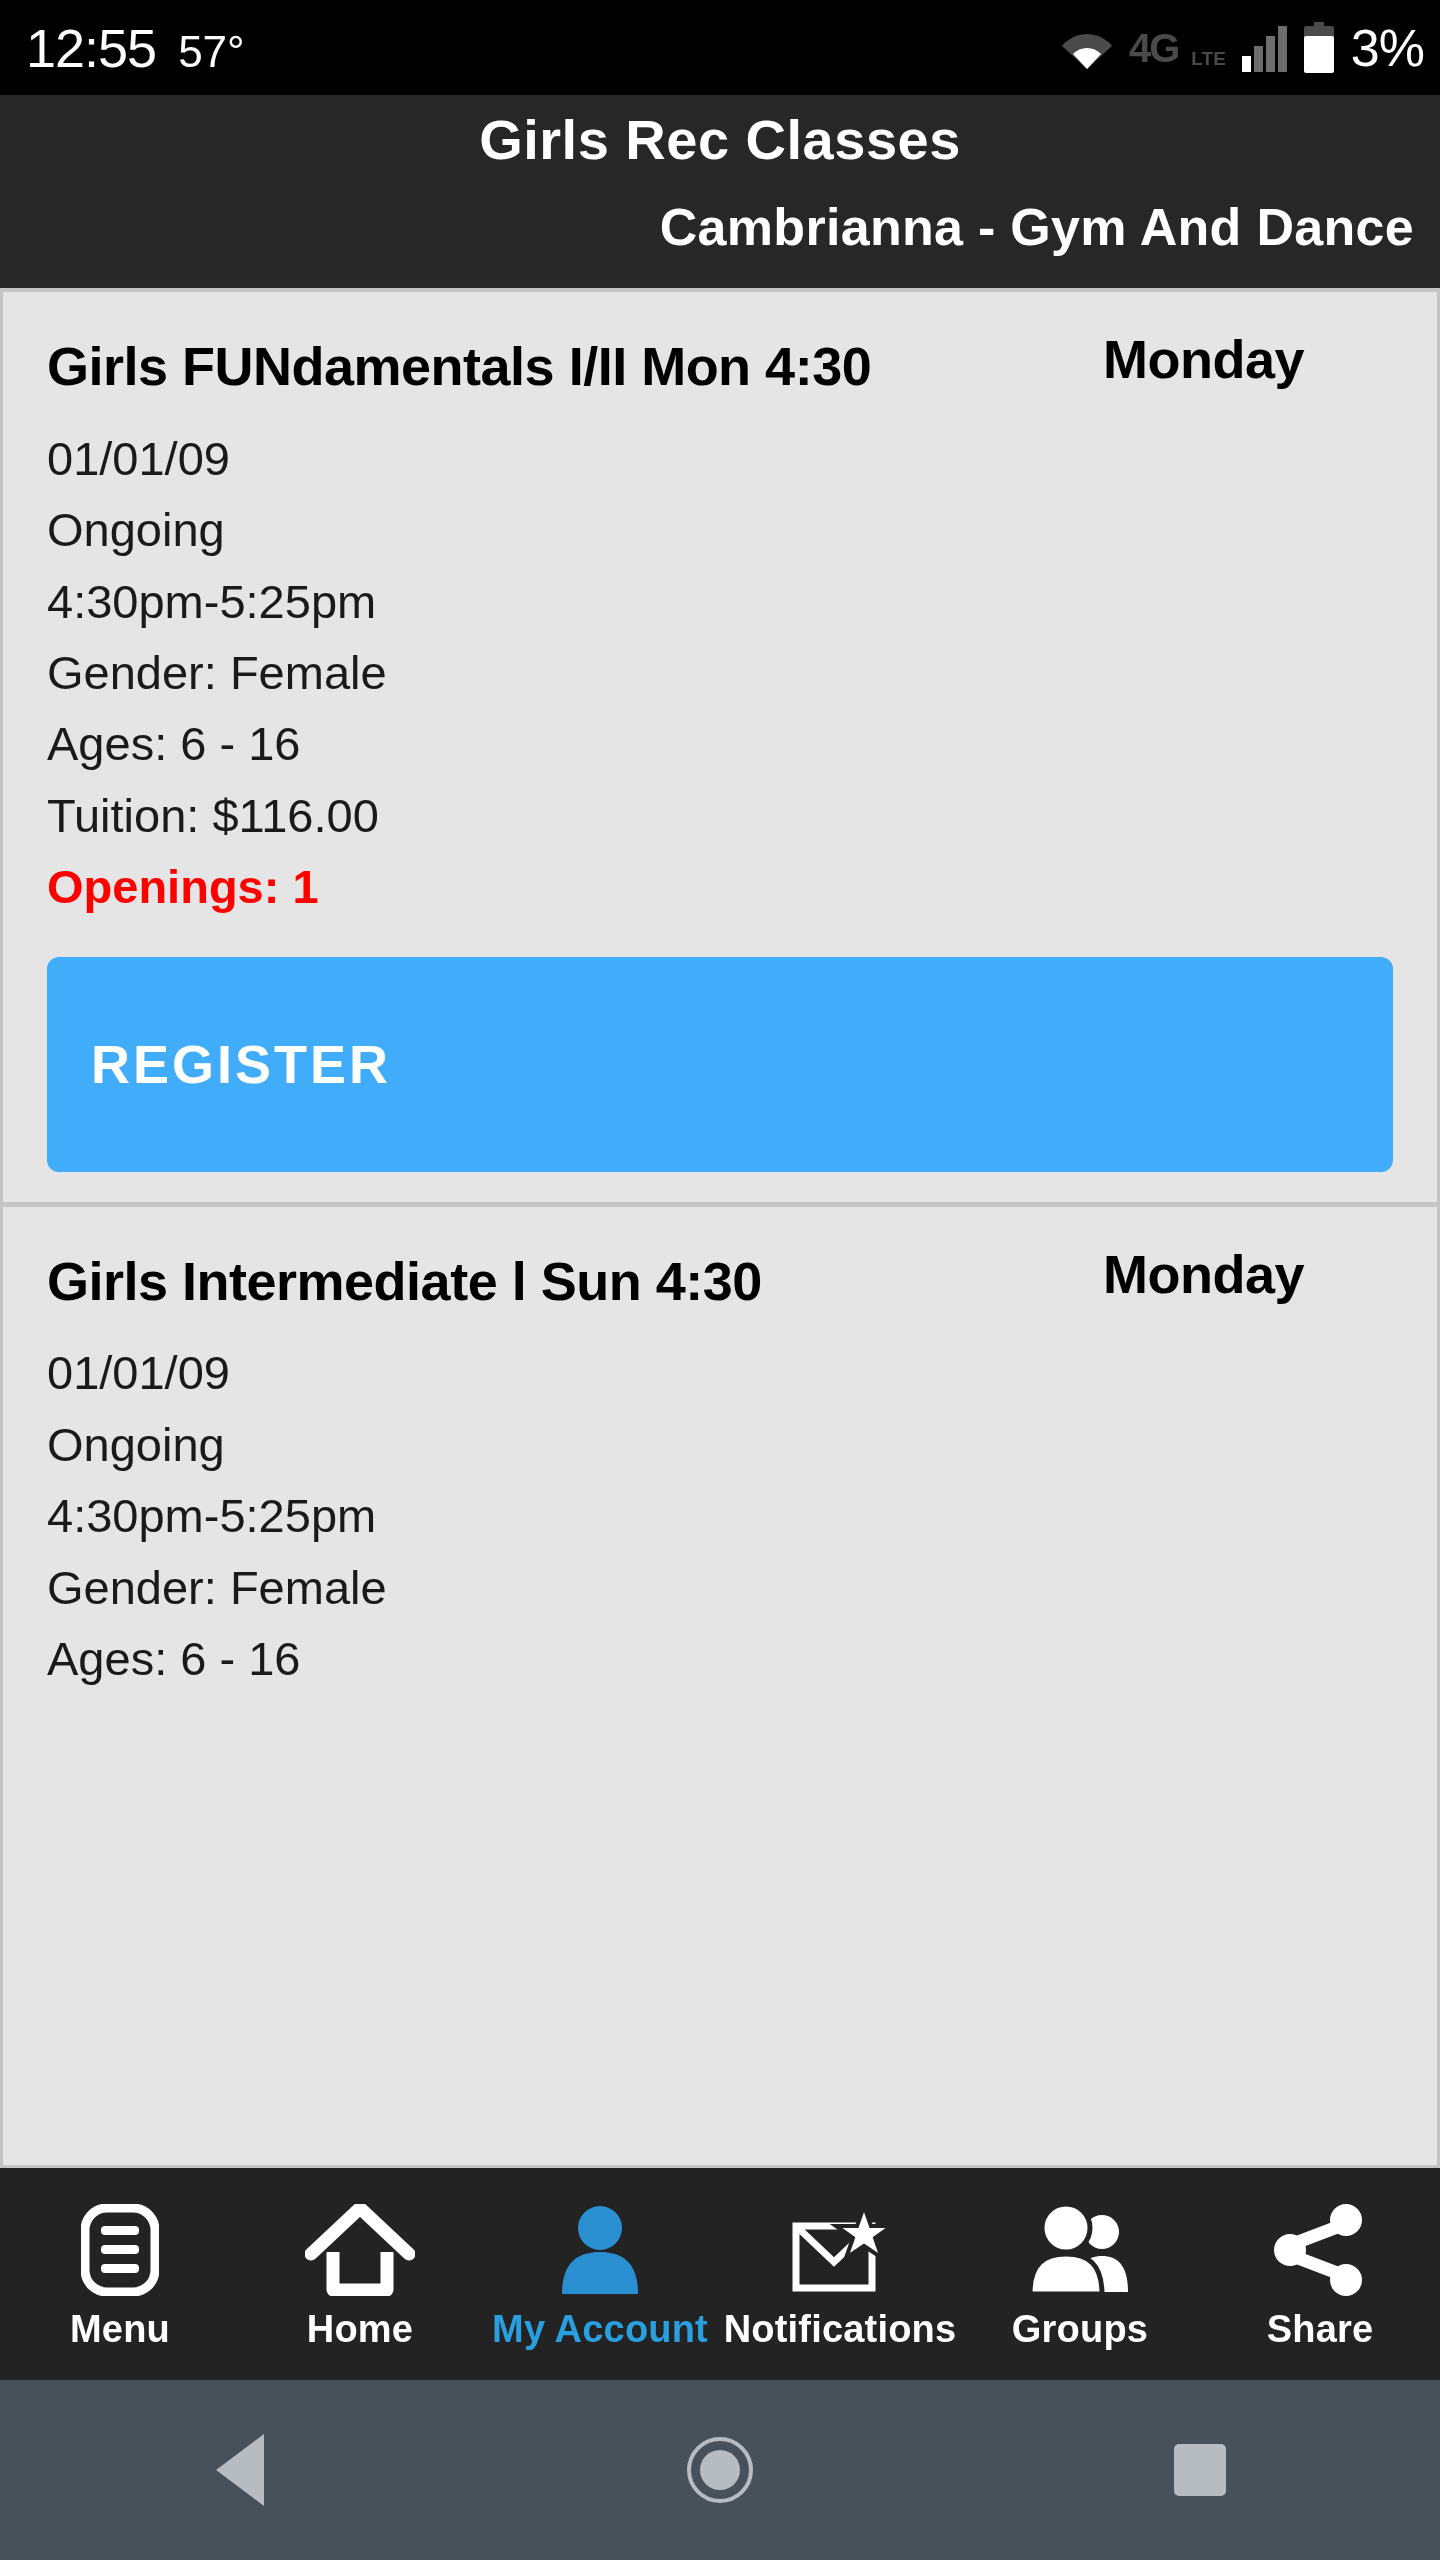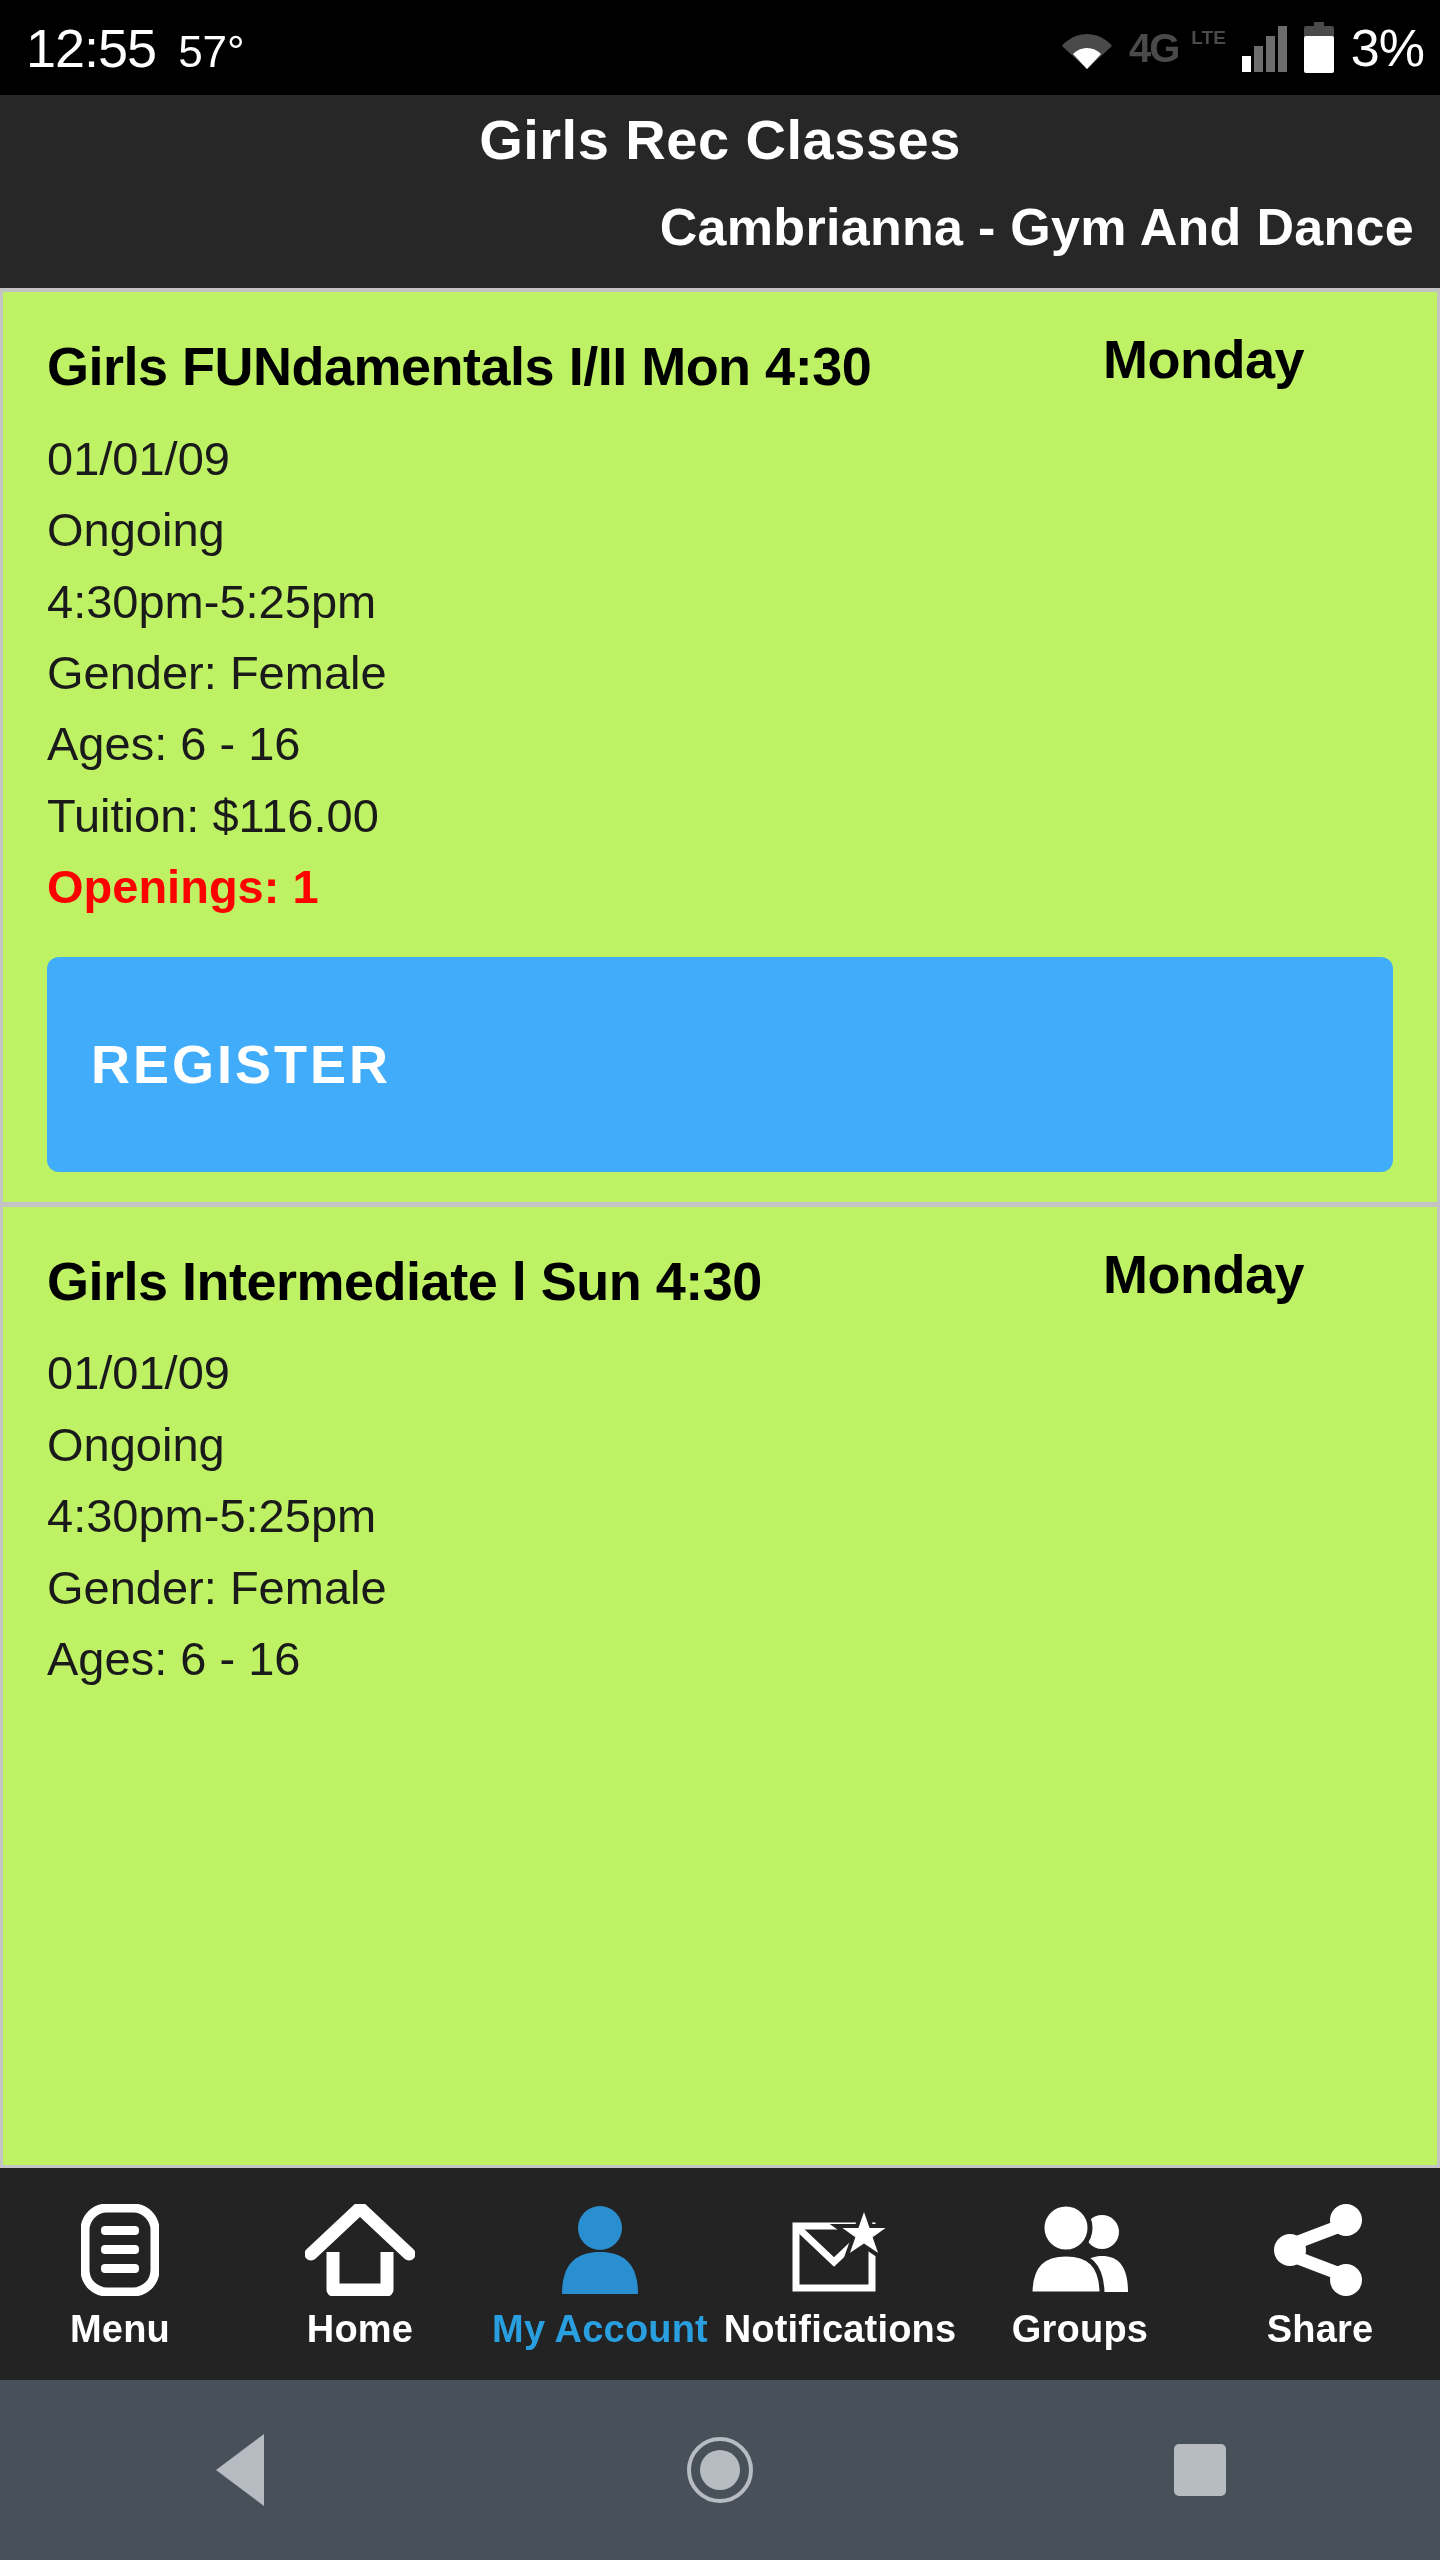--- a/index.html
+++ b/index.html
@@ -17,21 +17,21 @@
     background:#000000; display:flex; align-items:center;
     padding:0 16px 0 26px;
   }
   .sb-left{ display:flex; align-items:baseline; gap:22px; }
   .sb-clock{ color:#ffffff; font-size:54px; font-weight:400; letter-spacing:-1px; }
   .sb-temp{ color:#ffffff; font-size:44px; font-weight:400; }
   .sb-spacer{ flex:1; }
   .sb-right{ display:flex; align-items:center; gap:16px; }
   .wifi-ic{ width:52px; height:44px; position:relative; }
   .net-ic{ color:#4a4a4a; font-size:40px; font-weight:700; letter-spacing:-2px;
-           display:flex; align-items:flex-start; line-height:1; }
+           display:flex; align-items:flex-end; line-height:1; }
   .net-ic .lte{ font-size:19px; font-weight:700; letter-spacing:0; margin-left:13px; }
   .sig-ic{ display:flex; align-items:flex-end; gap:3px; height:48px; }
   .sig-ic i{ display:block; width:9px; background:#6d6d6d; }
   .sig-ic i.on{ background:#ffffff; }
   .bat-ic{ width:32px; height:52px; position:relative; }
   .bat-pct{ color:#ffffff; font-size:52px; font-weight:400; letter-spacing:-1px; }
 
   
   .appheader{
     position:absolute; top:95px; left:0; width:1440px; height:193px;
@@ -42,21 +42,21 @@
     line-height:1.1; letter-spacing:0.5px;
   }
   .app-sub{
     color:#ffffff; font-size:52px; font-weight:700; text-align:right;
     margin-top:26px; letter-spacing:0.3px;
   }
 
   
   .content{
     position:absolute; top:288px; left:0; width:1440px; height:1880px;
-    background:#bef264; border:3px solid #c4c4c4; border-top-width:4px;
+    background:#e5e5e5; border:3px solid #c4c4c4; border-top-width:4px;
     overflow:hidden;
   }
   .card{ padding:36px 44px 30px 44px; }
   .card + .card{ border-top:5px solid #c4c4c4; }
   .card-head{ display:flex; align-items:flex-start; }
   .card-title{
     flex:1; color:#000000; font-size:54px; font-weight:700;
     line-height:1.42; letter-spacing:-0.5px; padding-right:20px;
   }
   .card-day{

